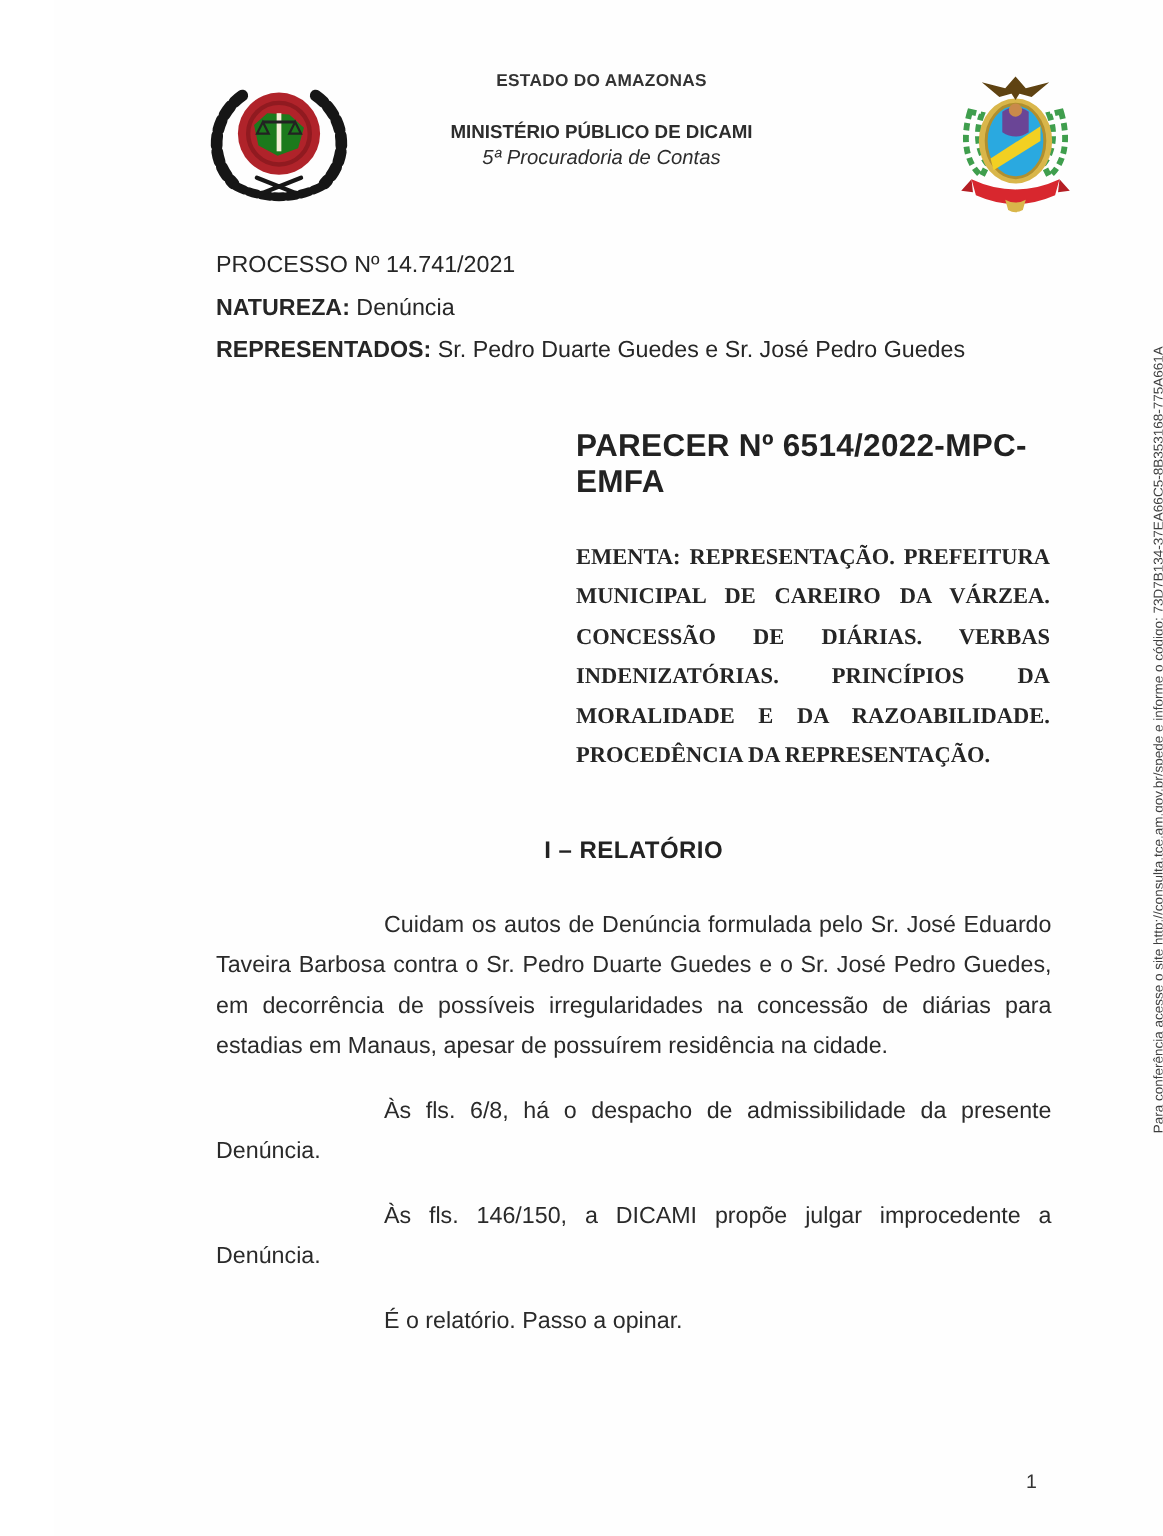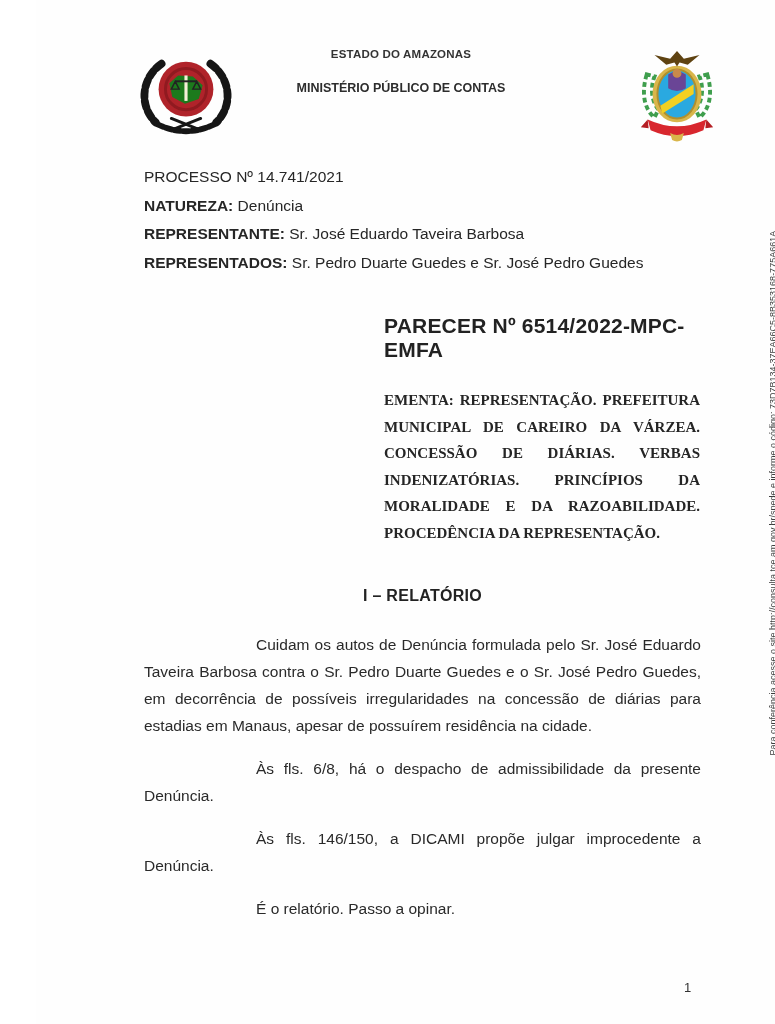--- a/index.html
+++ b/index.html
@@ -56,21 +56,22 @@
       <circle cx="55" cy="40" r="28" fill="#b0232a"></circle>
       <circle cx="55" cy="40" r="21" fill="none" stroke="#901a20" stroke-width="3"></circle>
       <path d="M38,34 L47,26 L62,27 L72,36 L68,50 L54,55 L41,48 Z" fill="#1c7a1c"></path>
       <rect x="53.4" y="26" width="3.2" height="26" fill="#f5efd8"></rect>
       <path d="M44,32 H66" stroke="#222" stroke-width="2"></path>
       <path d="M44,32 l-4,8 h8 Z M66,32 l-4,8 h8 Z" fill="none" stroke="#222" stroke-width="1.5"></path>
     </svg>
 
     <div class="header-text">
       <div class="header-state">ESTADO DO AMAZONAS</div>
-      <div class="header-org">MINISTÉRIO PÚBLICO DE CONTAS</div>
+      <div class="header-org">MINISTÉRIO PÚBLICO DE DICAMI</div>
+      <div class="header-unit">5ª Procuradoria de Contas</div>
     </div>
 
     <svg class="logo-right" viewBox="0 0 90 100" aria-hidden="true">
       <path d="M14,30 C8,50 12,66 22,74 L26,66 C18,56 18,42 22,32 Z" fill="none" stroke="#3f9e4d" stroke-width="4" stroke-dasharray="5 3"></path>
       <path d="M76,30 C82,50 78,66 68,74 L64,66 C72,56 72,42 68,32 Z" fill="none" stroke="#3f9e4d" stroke-width="4" stroke-dasharray="5 3"></path>
       <ellipse cx="45" cy="50" rx="25" ry="29" fill="#d9b64a"></ellipse>
       <ellipse cx="45" cy="50" rx="20" ry="25" fill="#2aa9e0" stroke="#b08f2e" stroke-width="2"></ellipse>
       <path d="M28,62 L62,40 L62,50 L30,70 Z" fill="#f2d022"></path>
       <path d="M36,30 Q45,24 54,30 L54,44 Q45,50 36,44 Z" fill="#6a4596"></path>
       <circle cx="45" cy="29" r="4.5" fill="#c98a4b"></circle>
@@ -80,21 +81,20 @@
       <path d="M15,76 L8,84 L16,85 Z M75,76 L82,84 L74,85 Z" fill="#b51e24"></path>
       <path d="M38,90 Q45,94 52,90 L50,97 Q45,100 40,97 Z" fill="#d9b64a"></path>
     </svg>
   </div>
 
   <div class="content">
 
     <div>
       <p class="case-line all-bold">PROCESSO Nº 14.741/2021</p>
       <p class="case-line"><span class="lbl">NATUREZA:</span><span> Denúncia</span></p>
-      <p class="case-line"><span class="lbl">REPRESENTANTE:</span><span> Sr. José Eduardo Taveira Barbosa</span></p>
       <p class="case-line"><span class="lbl">REPRESENTADOS:</span><span> Sr. Pedro Duarte Guedes e Sr. José Pedro Guedes</span></p>
     </div>
 
     <h2 class="parecer-title">PARECER Nº 6514/2022-MPC-EMFA</h2>
 
     <p class="ementa">EMENTA: REPRESENTAÇÃO. PREFEITURA MUNICIPAL DE CAREIRO DA VÁRZEA. CONCESSÃO DE DIÁRIAS. VERBAS INDENIZATÓRIAS. PRINCÍPIOS DA MORALIDADE E DA RAZOABILIDADE. PROCEDÊNCIA DA REPRESENTAÇÃO.</p>
 
     <h3 class="section-heading">I – RELATÓRIO</h3>
 
     <p class="body-para first">Cuidam os autos de Denúncia formulada pelo Sr. José Eduardo Taveira Barbosa contra o Sr. Pedro Duarte Guedes e o Sr. José Pedro Guedes, em decorrência de possíveis irregularidades na concessão de diárias para estadias em Manaus, apesar de possuírem residência na cidade.</p>

